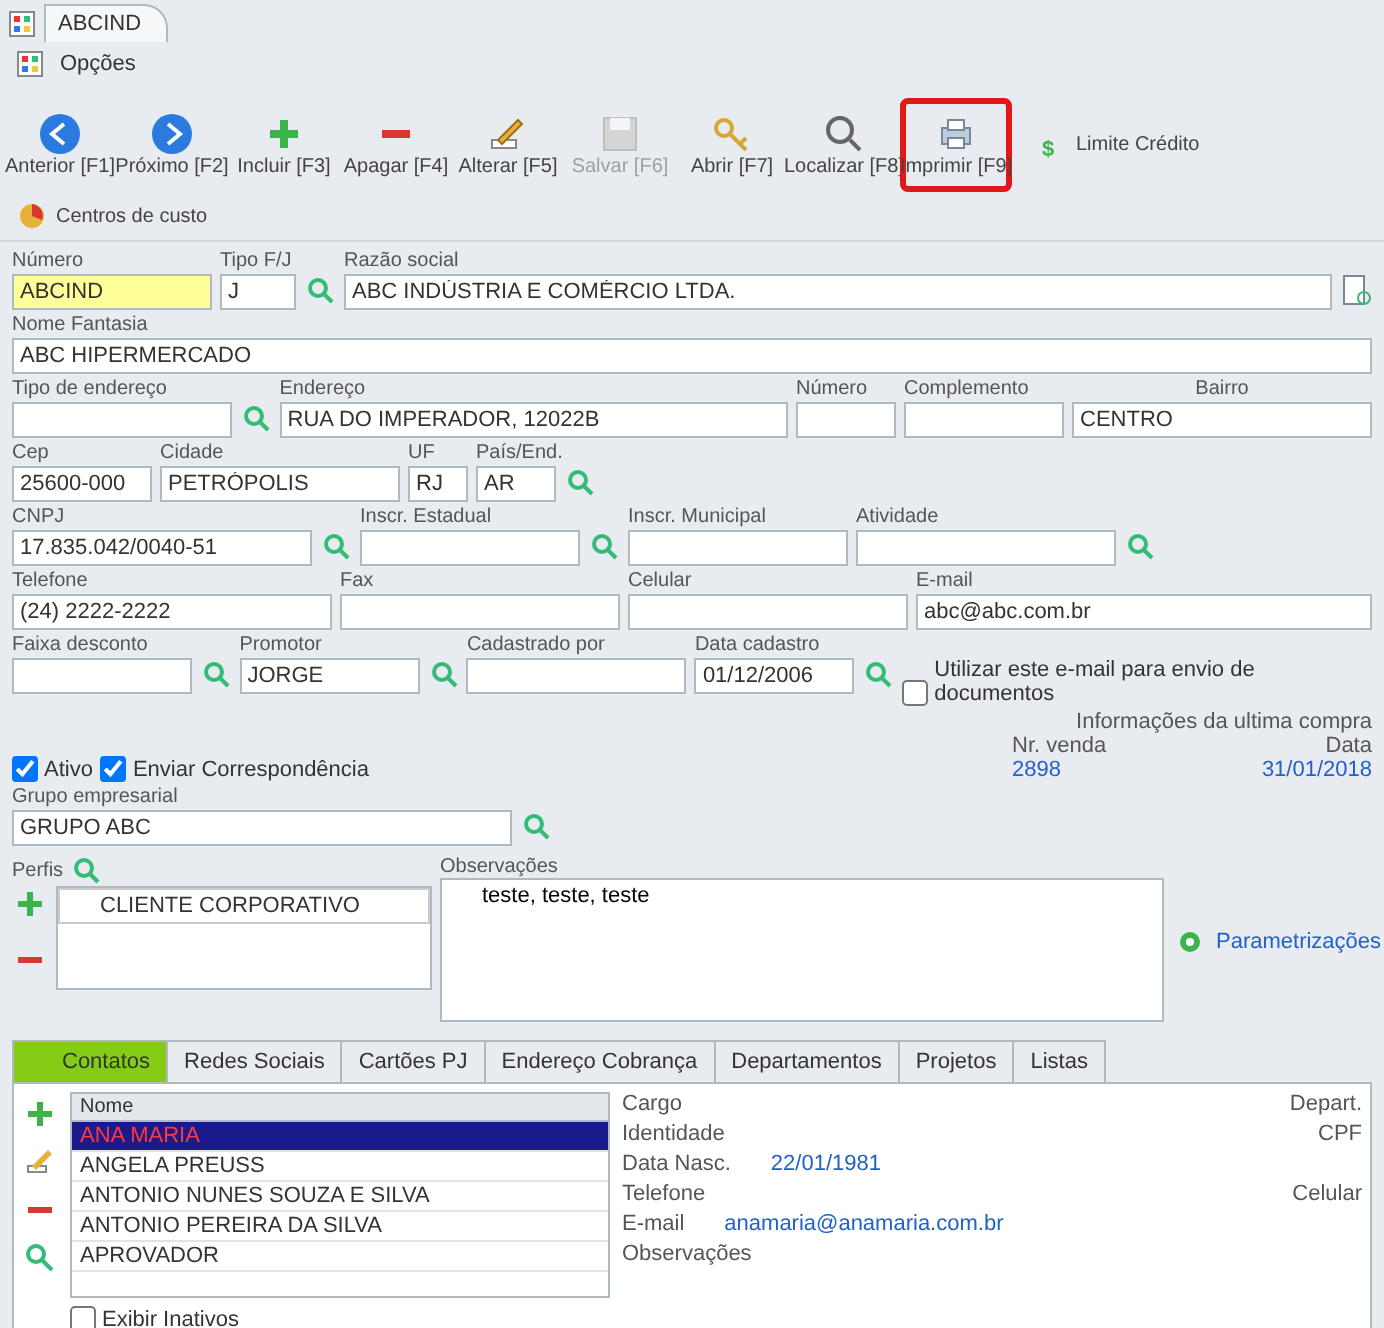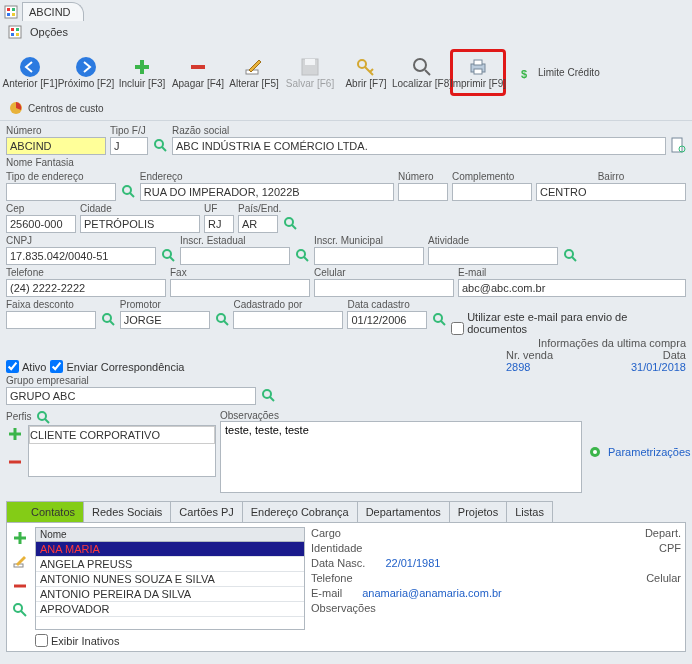--- a/index.html
+++ b/index.html
@@ -20,21 +20,21 @@
   .fld label { color: #555; font-size: 10px; margin-bottom:1px;}
   .fld input, .fld select, .txt { background: #fff; border: 1px solid #b0b8c0; padding: 1px 3px; height: 18px; font-size:11px; color:#333;}
   .fld input.yellow { background: #ffff99; }
   .micon { width:16px; height:16px; display:inline-flex; align-items:center;justify-content:center; margin-top:12px; cursor:pointer;}
   .miconinline { width:16px; height:16px; display:inline-flex; align-items:center;justify-content:center; cursor:pointer; vertical-align:middle;}
   .chk { display:flex; align-items:flex-end; gap:3px; }
   .chk input { width:13px;height:13px; }
   .link { color:#2261c8; }
   .section { margin-top:4px; }
   .list { background:#fff; border:1px solid #b0b8c0; height:52px; overflow:auto;}
-  .textarea { background:#fff; border:1px solid #b0b8c0; height:72px; padding:2px 4px; width:100%; resize:none;}
+  .textarea { background:#fff; border:1px solid #b0b8c0; height:72px; padding:2px 20px; width:100%; resize:none;}
   .conttabs { display:flex; border-bottom:1px solid #b0b8c0; margin-top:6px;}
   .conttab { padding:4px 8px; border:1px solid #b0b8c0; border-bottom:none; background:#e8ecf0; margin-right:-1px; cursor:pointer; font-size:11px;}
   .conttab.active { background:#84cc16;padding-left:24px; }
   .contactbox { display:flex; background:#fff; border:1px solid #b0b8c0; border-top:none; padding:4px; gap:6px; }
   .clist { width:270px; }
   .clist-header { background:#e4e8ec; border:1px solid #b0b8c0; padding:1px 4px; font-size:10px;}
   .clist-body { border:1px solid #b0b8c0; border-top:none; height:88px; overflow:auto;}
   .clist-row { padding:1px 4px; border-bottom:1px solid #e0e4e8; font-size:11px; cursor:pointer;}
   .clist-row.sel { background:#1a1a8c; color:#ff3838; }
   .sidebtns { display:flex; flex-direction:column; gap:6px; padding-top:2px;}
@@ -197,20 +197,21 @@
     <span class="micon" style="margin-left:auto;">
         <svg width="16" height="16">
           <rect x="2" y="1" width="10" height="14" fill="#fff" stroke="#789"></rect>
           <circle cx="12" cy="12" r="3" fill="none" stroke="#3b7"></circle>
         </svg>
       </span>
   </div>
   <div class="row">
     <div class="fld" style="flex:1;">
         <label>Nome Fantasia</label>
+        <input value="ABC HIPERMERCADO" style="">
       </div>
   </div>
   <div class="row">
     <div class="fld" style="width:110px;">
         <label>Tipo de endereço</label>
         <input style="">
       </div>
     <span class="micon">
         <svg width="14" height="14">
           <circle cx="6" cy="6" r="4" fill="none" stroke="#3b7" stroke-width="2"></circle>
@@ -402,21 +403,21 @@
                 <path d="M8 2 V14 M2 8 H14" stroke="#3bb54a" stroke-width="3"></path>
               </svg>
             </span>
           <span class="sidebtn">
               <svg width="16" height="16">
                 <path d="M2 8 H14" stroke="#d43a2f" stroke-width="3"></path>
               </svg>
             </span>
         </div>
         <div class="list" style="flex:1;">
-          <div style="padding:2px 0;border:1px solid #ccc;">CLIENTE CORPORATIVO</div>
+          <div style="padding:2px 20px;border:1px solid #ccc;">CLIENTE CORPORATIVO</div>
         </div>
       </div>
     </div>
     <div style="flex:1;">
       <label style="font-size:10px;color:#555;">Observações</label>
       <textarea class="textarea" style="">teste, teste, teste</textarea>
     </div>
     <div style="width:100px; display:flex; align-items:center; gap:4px;">
       <span>
           <svg width="18" height="18">

